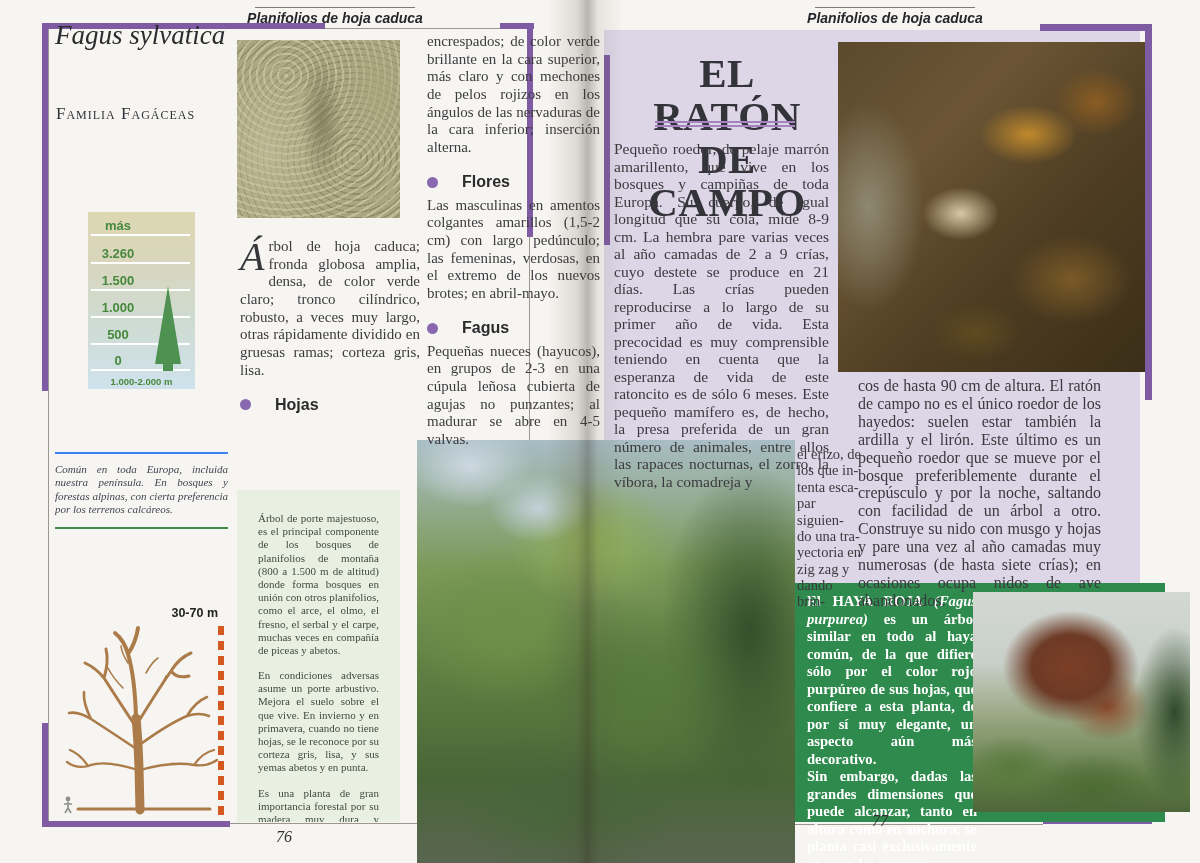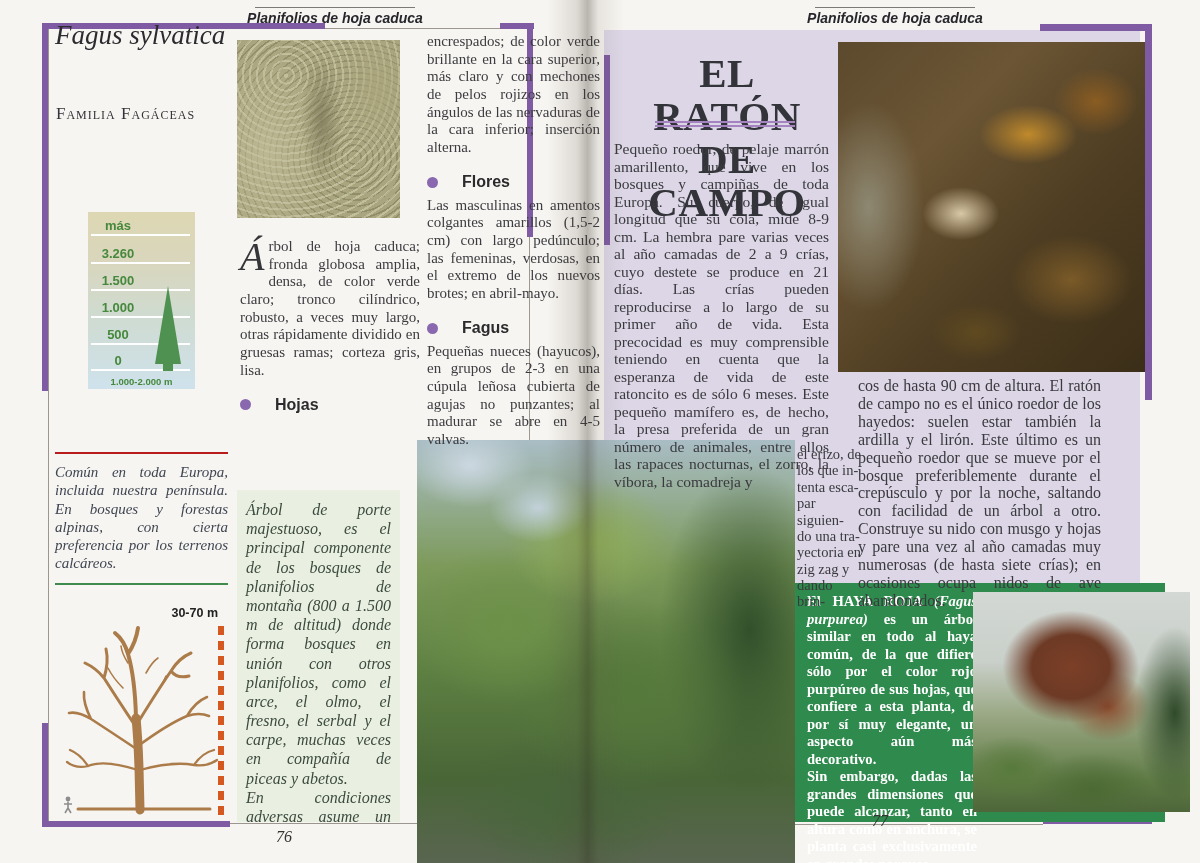--- a/index.html
+++ b/index.html
@@ -41,35 +41,35 @@
             background:linear-gradient(180deg,#ddd7b2 0%,#d9d6bd 28%,#cfdbd0 58%,#cfe2ec 100%);}
   .altlabel{position:absolute;left:4px;width:52px;text-align:center;
             font-family:"Liberation Sans",sans-serif;font-weight:bold;font-size:13px;color:#46883c;}
   .altline{position:absolute;left:3px;width:99px;height:2px;background:#ffffff;}
   .altcaption{position:absolute;left:0;bottom:2px;width:100%;text-align:center;
               font-family:"Liberation Sans",sans-serif;font-weight:bold;font-size:9.5px;color:#46883c;}
   .alttree{position:absolute;left:60px;top:74px;}
 
   
   .habitat{position:absolute;left:55px;top:452px;width:173px;z-index:20;
-           border-top:2px solid #b91c1c;border-bottom:2px solid #3f8a4c;padding:9px 0 10px 0;
-           font-style:italic;font-size:15px;line-height:1.22;color:#3f4652;text-align:justify;}
+           border-top:2px solid #3b82f6;border-bottom:2px solid #3f8a4c;padding:9px 0 10px 0;
+           font-style:italic;font-size:11px;line-height:1.22;color:#3f4652;text-align:justify;}
 
   
   .heightlabel{position:absolute;left:140px;top:606px;width:78px;text-align:right;z-index:20;
                font-family:"Liberation Sans",sans-serif;font-weight:bold;font-size:12.5px;color:#222;}
   .scalebar{position:absolute;left:218px;top:626px;width:6px;height:190px;z-index:20;
             background:repeating-linear-gradient(180deg,#d4581f 0 9px,rgba(212,88,31,0) 9px 15px);}
   .treedraw{position:absolute;left:58px;top:618px;z-index:20;}
   .person{position:absolute;left:62px;top:796px;z-index:20;}
 
   
   .greenbox-light{position:absolute;left:237px;top:490px;width:163px;height:332px;z-index:20;
                   background:#e9f0e2;padding:10px 9px;overflow:hidden;}
-  .greenbox-light p{margin:0;font-style:italic;font-size:16px;line-height:1.2;
+  .greenbox-light p{margin:12px;font-size:11px;line-height:1.2;
                     color:#3c4a3e;text-align:justify;}
   .greenbox-dark{position:absolute;left:795px;top:583px;width:370px;height:239px;z-index:12;
                  background:#2f8a4d;}
   .greenbox-dark-text{position:absolute;left:12px;top:10px;width:170px;color:#ffffff;
                       font-size:14.6px;line-height:1.2;text-align:justify;font-weight:bold;}
   .greenbox-dark-text p{margin:0;}
 
   
   .photo{position:absolute;z-index:10;}
   .photo-bark{left:237px;top:40px;width:163px;height:178px;background-color:#a9a57e;

